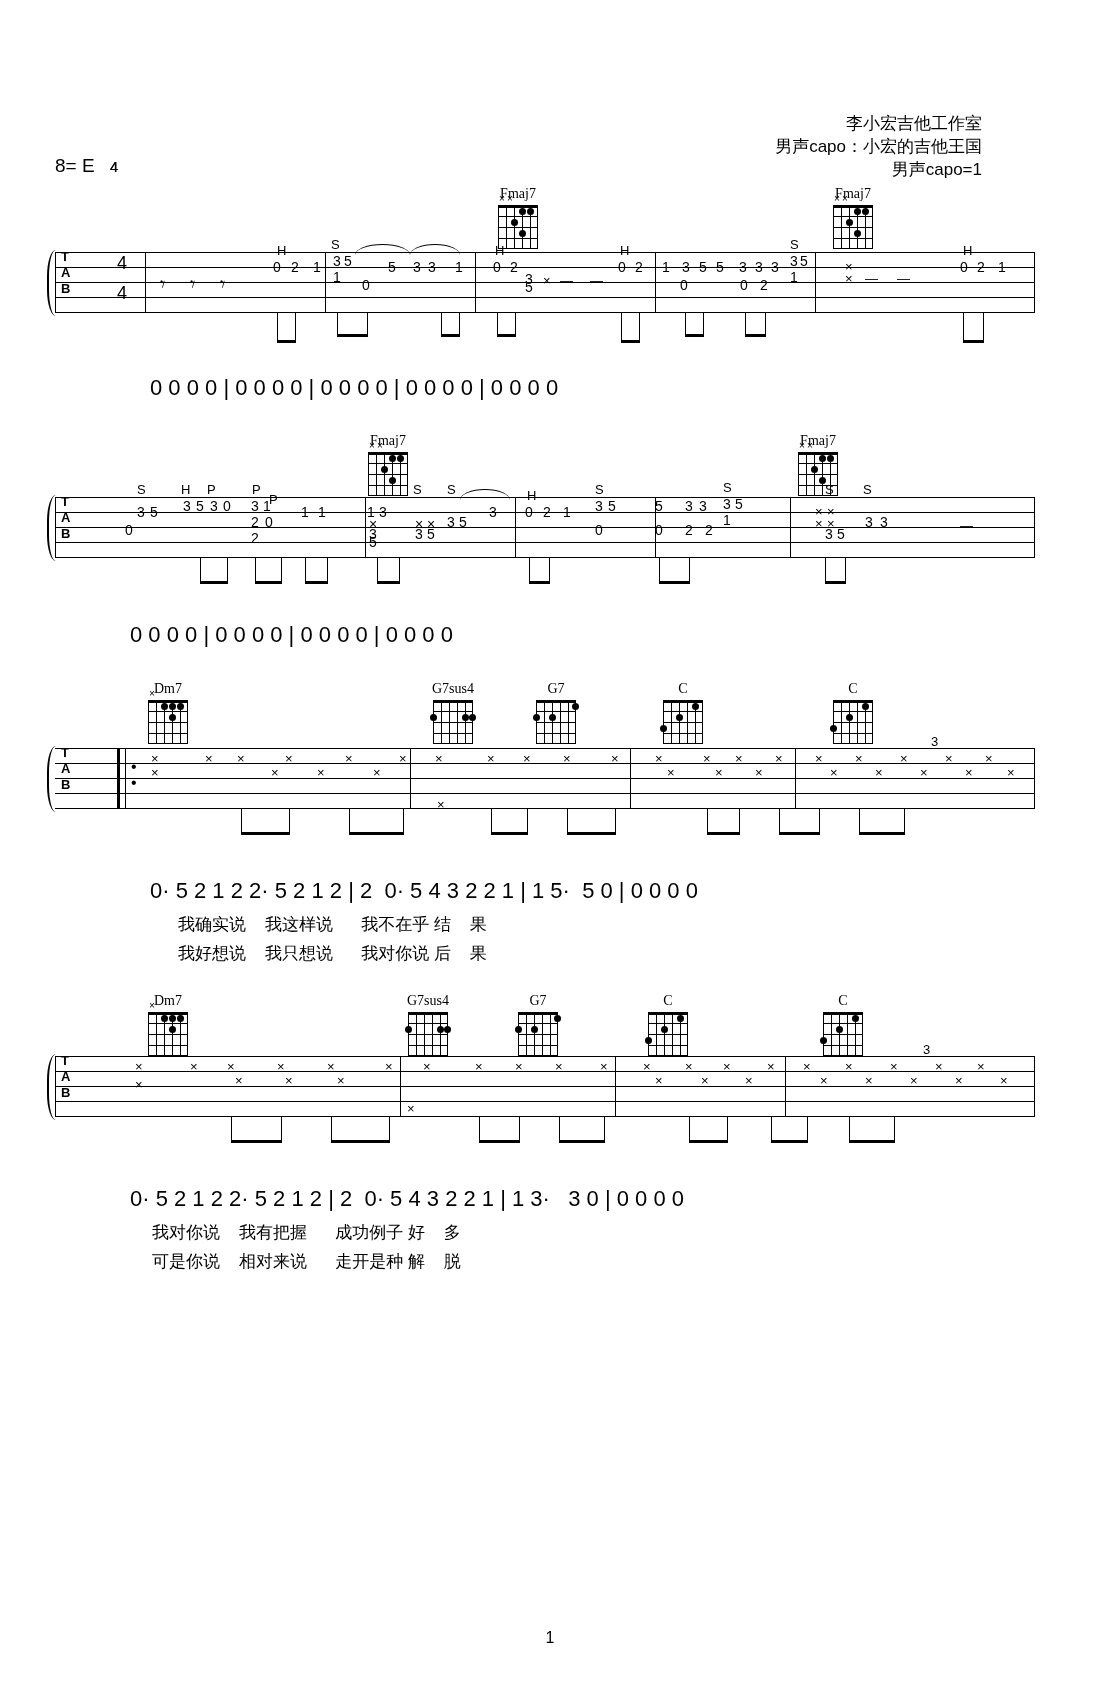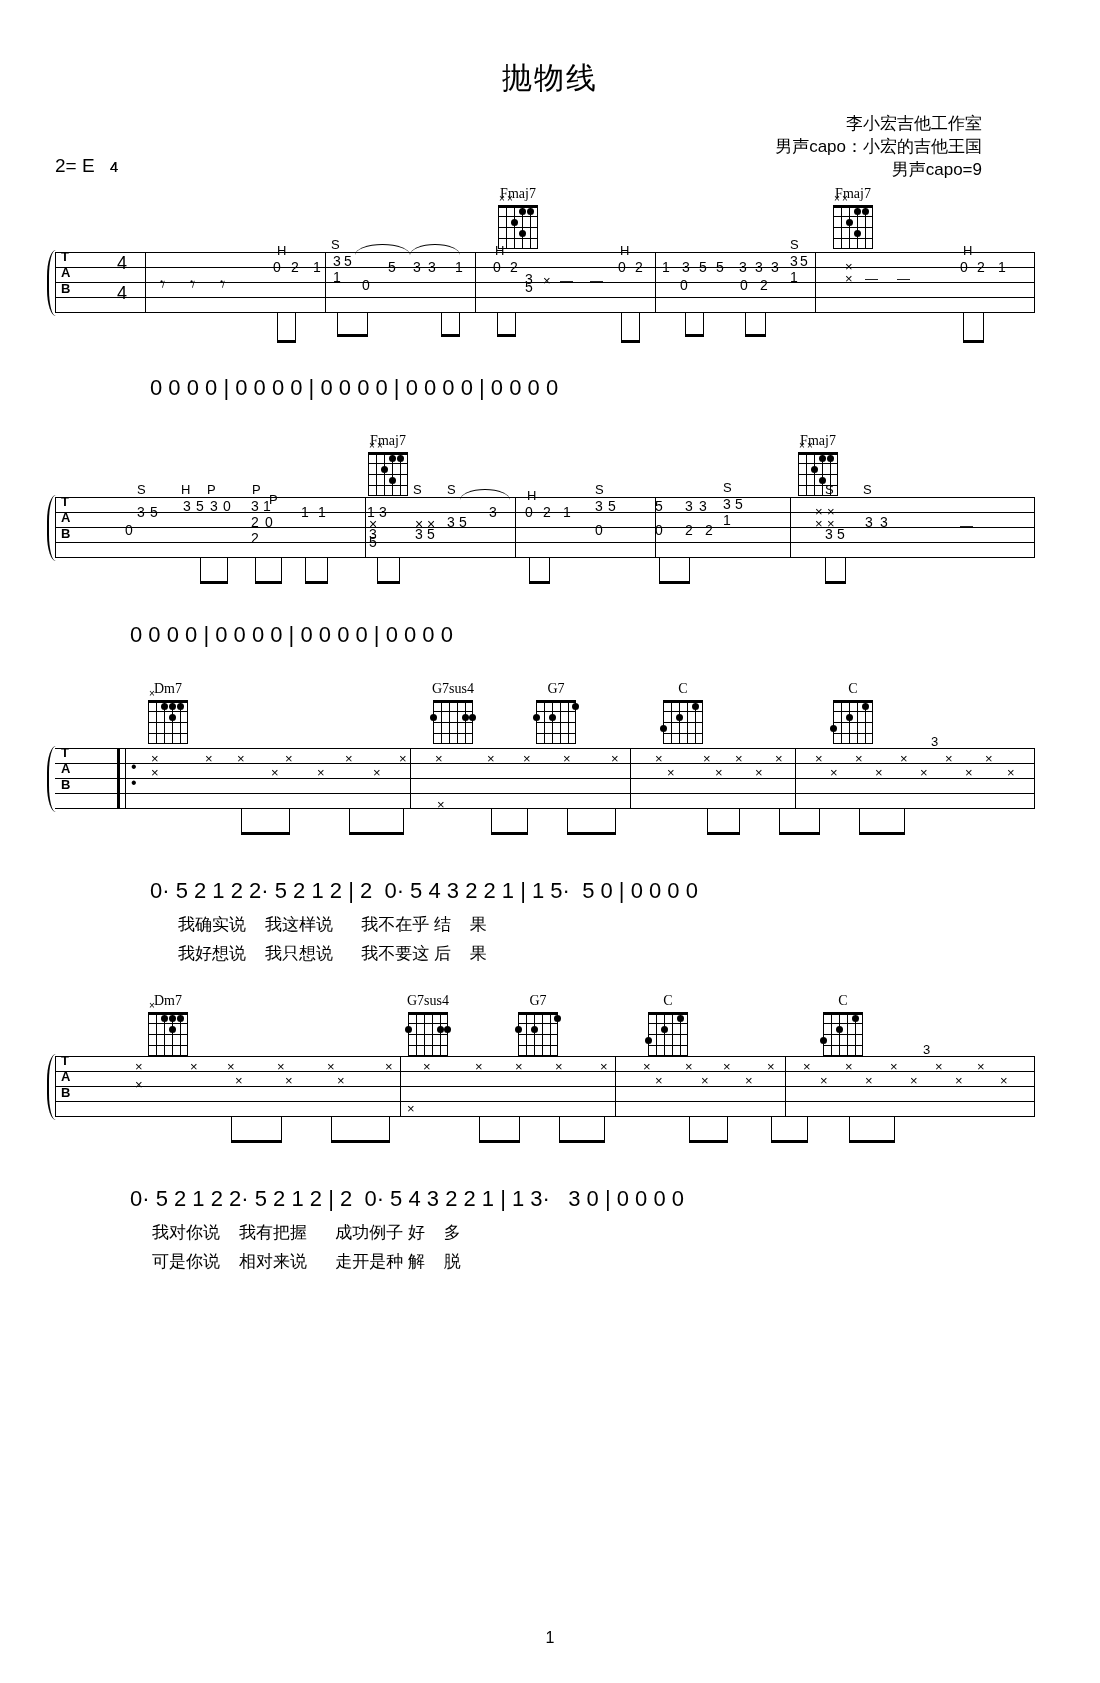--- a/index.html
+++ b/index.html
@@ -57,30 +57,29 @@
   
   .nnrow{position:absolute;left:0;width:1100px;font-size:22px;letter-spacing:0px;white-space:pre;}
   .lyric{position:absolute;font-size:17px;white-space:pre;}
   .pagenum{position:absolute;left:0;width:1100px;text-align:center;bottom:36px;font-size:16px;}
 </style>
 </head>
 <body>
 
 <div class="page">
 
-  <div class="title">抛物线</div>
 
   <div class="credits">
     <div>李小宏吉他工作室</div>
     <div>男声capo：小宏的吉他王国</div>
-    <div>男声capo=9</div>
+    <div>男声capo=1</div>
   </div>
 
   <div class="keysig">
-    <span>2= E</span>
+    <span>8= E</span>
     <span class="frac">
       <span class="num">4</span>
       <span class="den">4</span>
     </span>
   </div>
 
   <div class="system" style="top:0">
 
     <div class="chord" style="left:490px;top:205px;">
       <div class="cname">Fmaj7</div>
@@ -581,21 +580,21 @@
       <div class="stem" style="left:724px;top:61px;height:26px;"></div>
       <div class="stem" style="left:764px;top:61px;height:26px;"></div>
       <div class="beam" style="left:724px;top:84px;width:41px;"></div>
       <div class="stem" style="left:804px;top:61px;height:26px;"></div>
       <div class="stem" style="left:849px;top:61px;height:26px;"></div>
       <div class="beam" style="left:804px;top:84px;width:46px;"></div>
     </div>
 
     <div class="nnrow" style="top:878px;left:150px;">0· 5 2 1 2 2· 5 2 1 2 | 2  0· 5 4 3 2 2 1 | 1 5·  5 0 | 0 0 0 0</div>
     <div class="lyric" style="top:913px;left:178px;">我确实说    我这样说      我不在乎 结    果</div>
-    <div class="lyric" style="top:942px;left:178px;">我好想说    我只想说      我不要这 后    果</div>
+    <div class="lyric" style="top:942px;left:178px;">我好想说    我只想说      我对你说 后    果</div>
   </div>
 
   <div class="system" style="top:0">
 
     <div class="chord" style="left:140px;top:1012px;">
       <div class="cname">Dm7</div>
       <div class="mute" style="left:9px;">×</div>
       <div class="grid">
         <div class="nut"></div>
         <div class="h" style="top:11px"></div>

